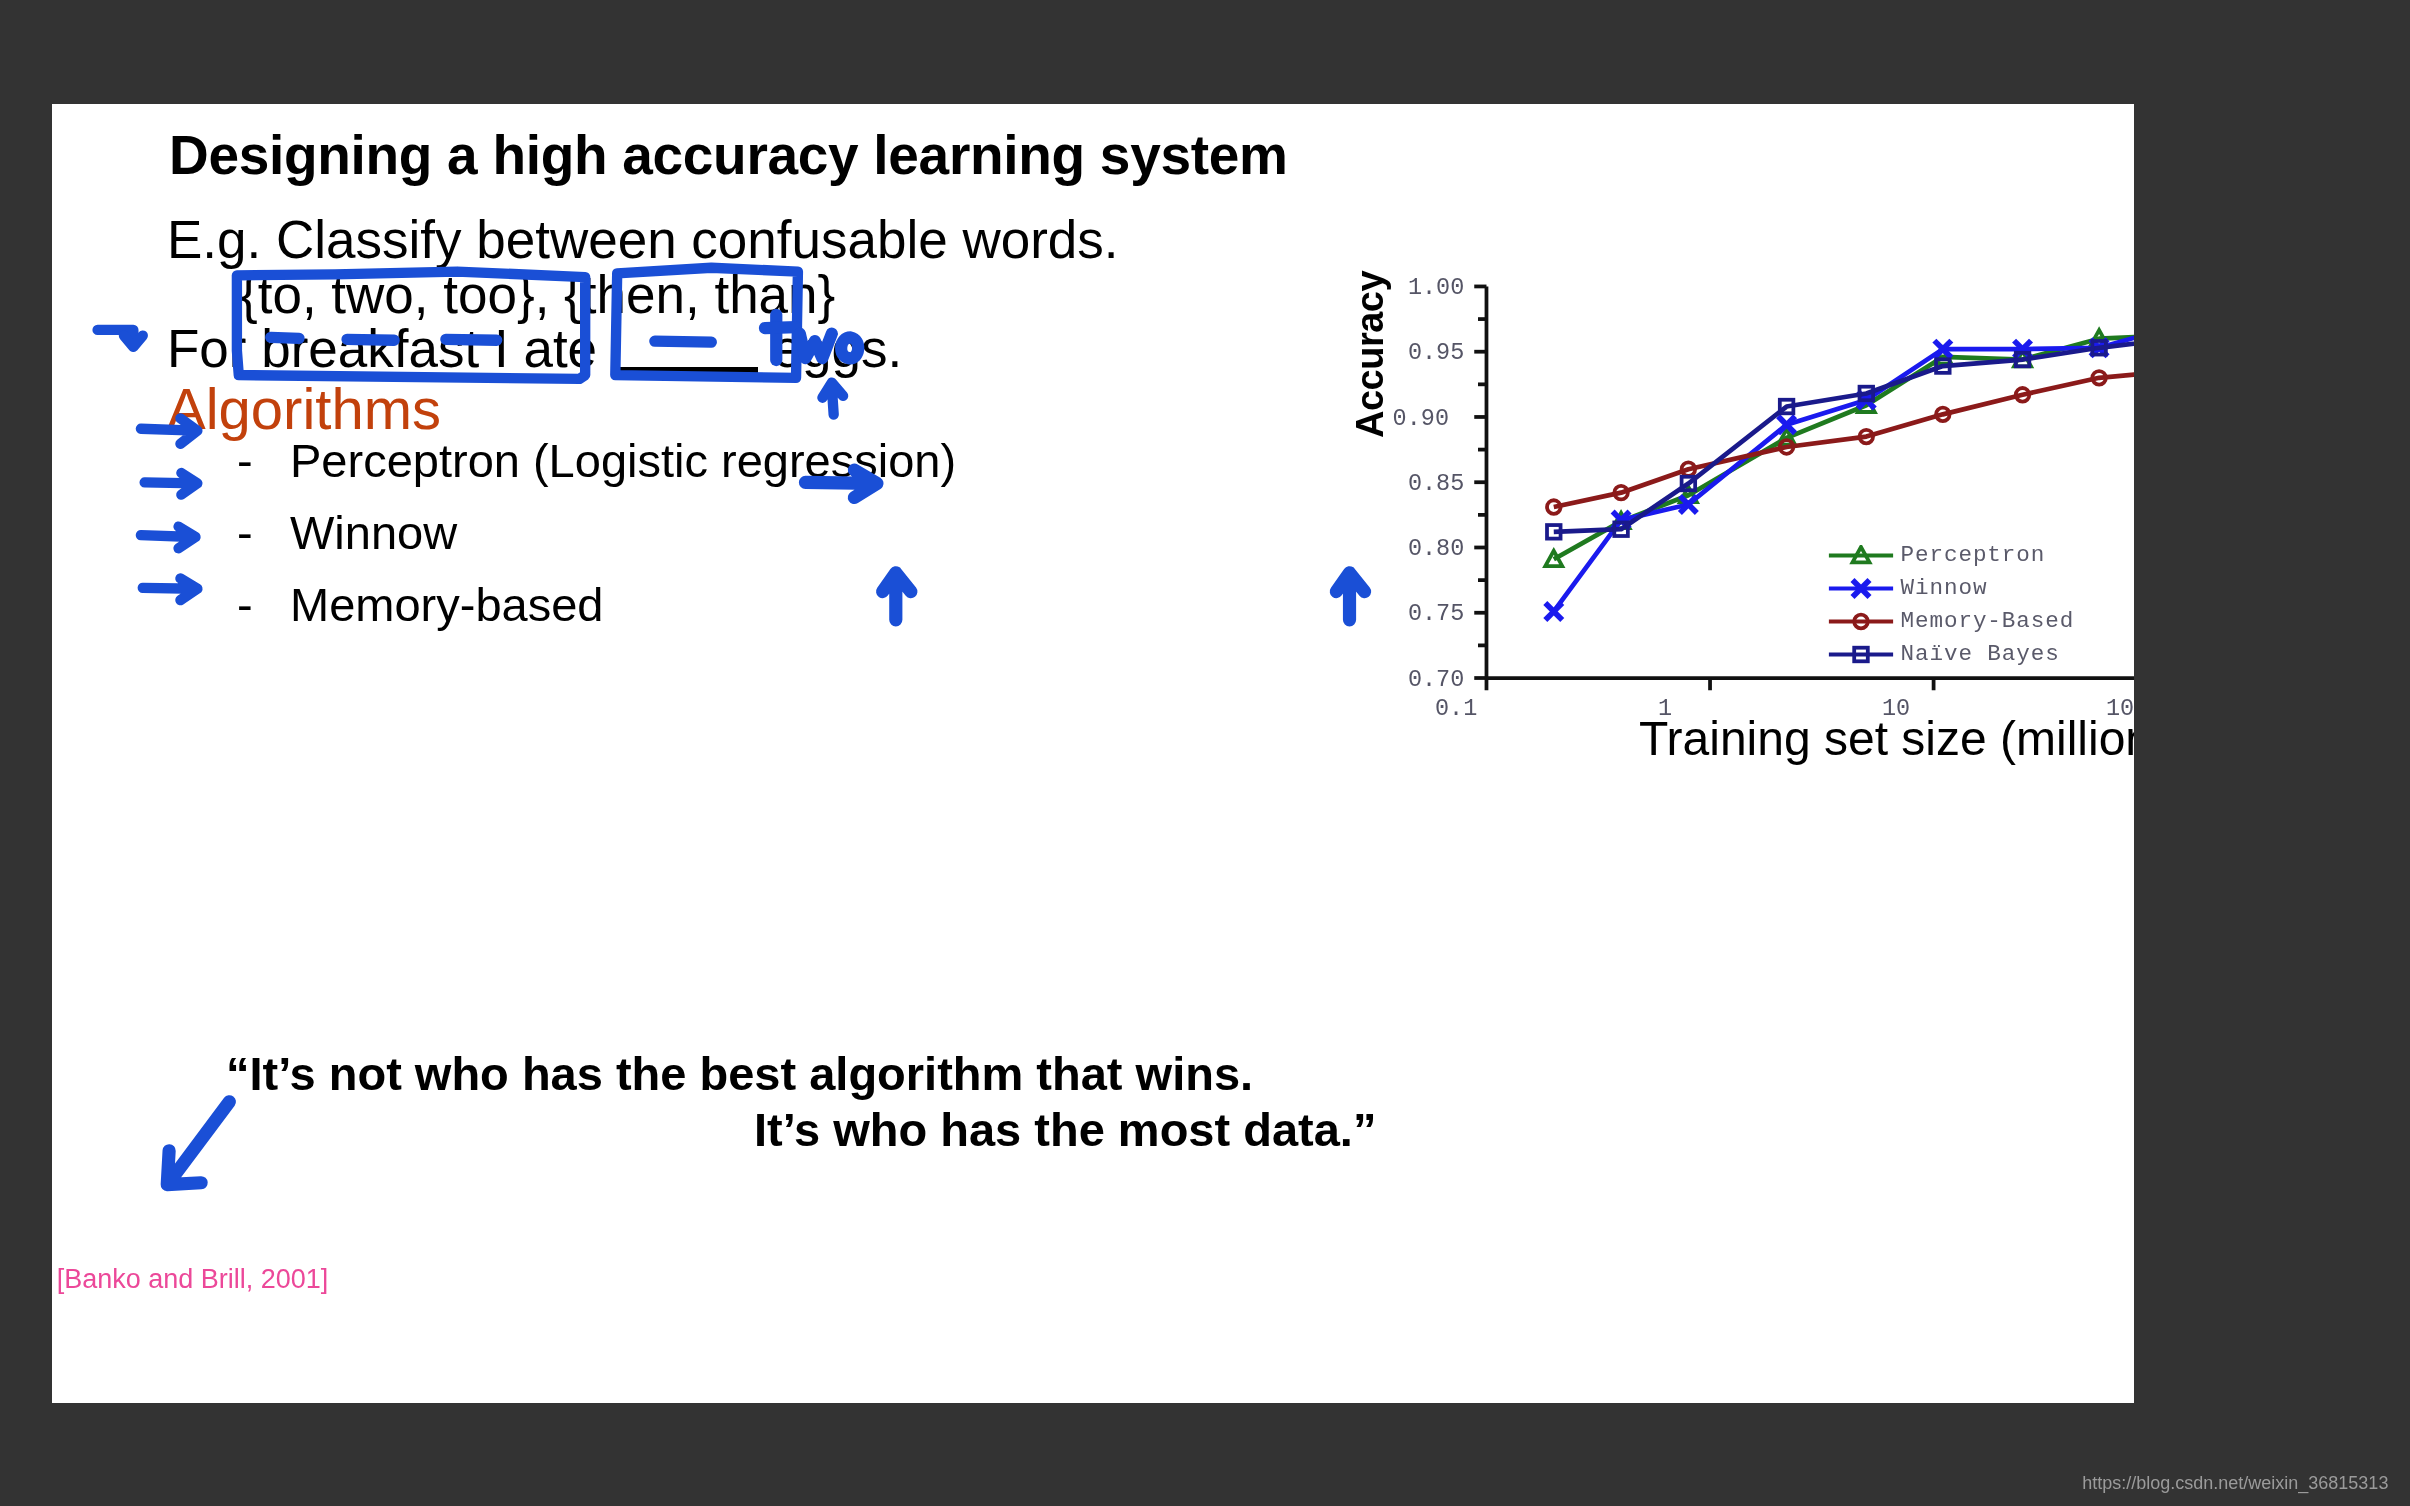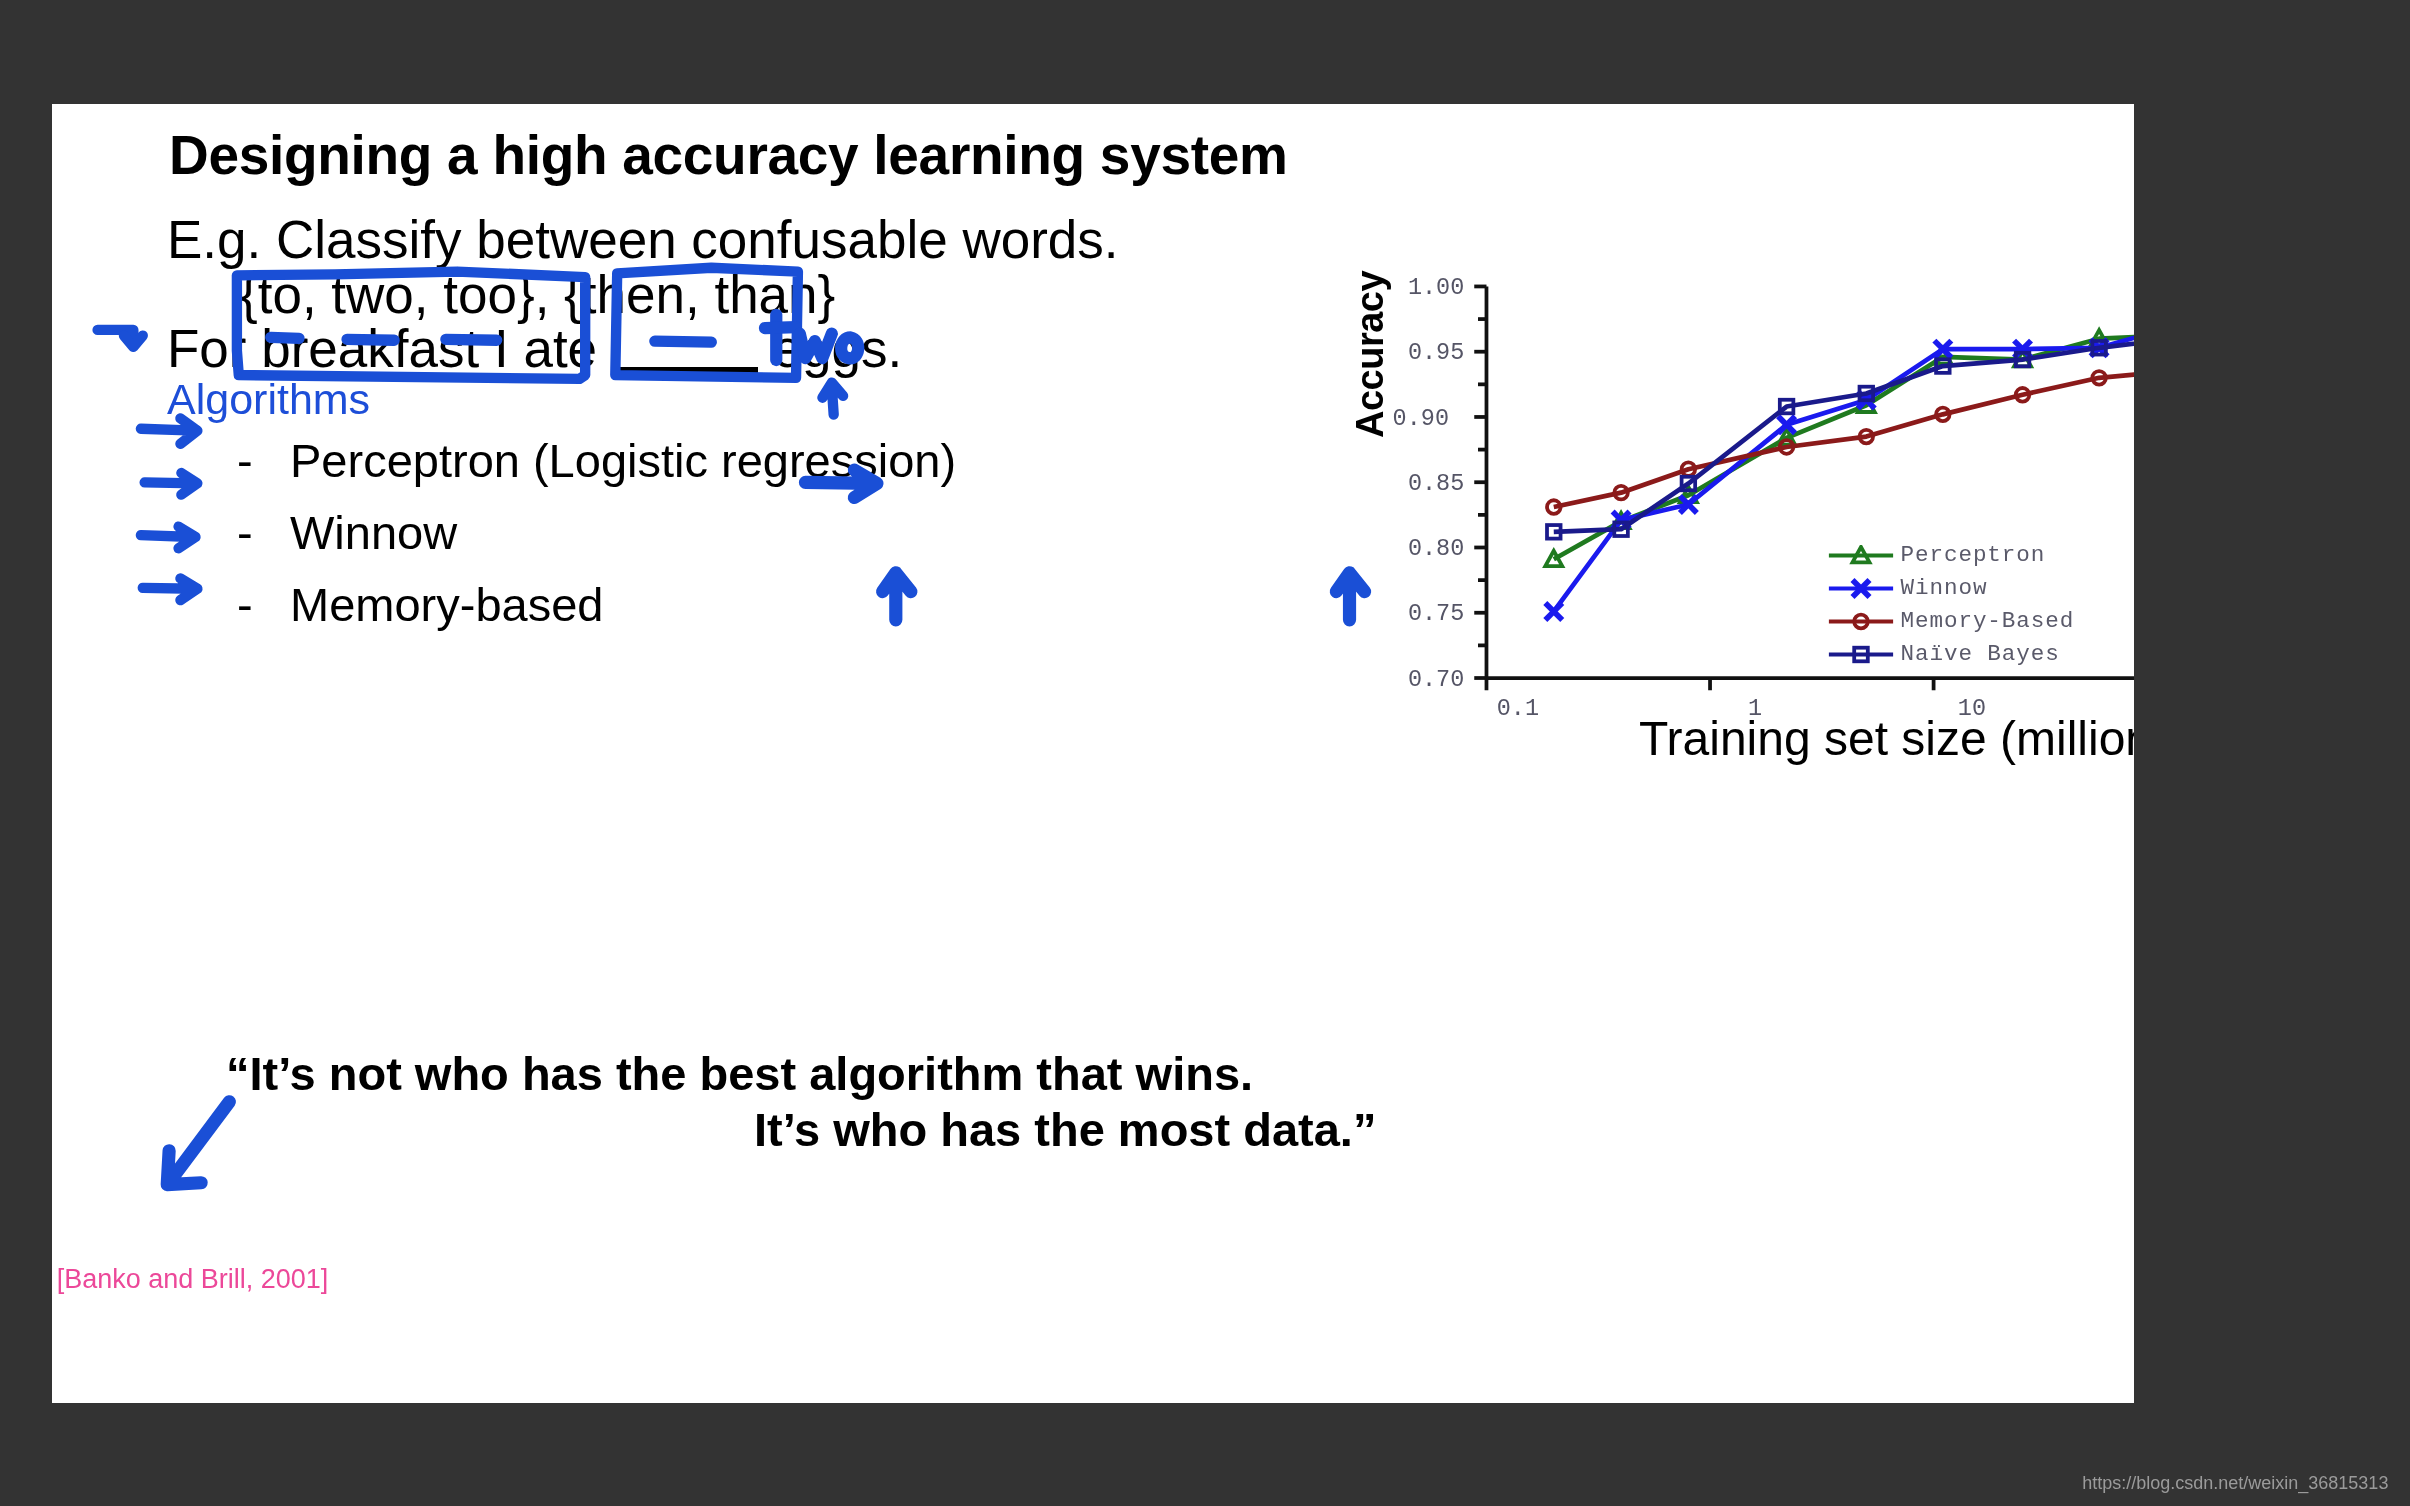--- a/index.html
+++ b/index.html
@@ -36,21 +36,21 @@
   .line-breakfast{
     position:absolute;left:115px;top:212px;
     font-size:53px;color:#000;white-space:nowrap;
   }
   .blank-slot{
     display:inline-block;width:146px;border-bottom:6.6px solid #000;
     height:51px;vertical-align:-5.6px;
   }
   .line-algorithms{
     position:absolute;left:115px;top:271px;
-    font-size:43px;color:#1d4ed8;white-space:nowrap;
+    font-size:58px;color:#c2410c;white-space:nowrap;
   }
   .alg-list{position:absolute;left:185px;top:330px;}
   .alg-row{position:relative;height:53px;margin-bottom:19px;font-size:0;}
   .alg-dash{display:inline-block;width:53px;font-size:47px;color:#000;
     vertical-align:top;line-height:53px;}
   .alg-label{display:inline-block;font-size:47px;color:#000;
     vertical-align:top;line-height:53px;white-space:nowrap;}
 
   .quote{
     position:absolute;font-size:47px;font-weight:bold;color:#000;
@@ -84,21 +84,21 @@
   }
   .axis-x-title{
     position:absolute;left:273px;top:438px;
     font-size:48px;color:#000;white-space:nowrap;
   }
   .tick-label{
     position:absolute;font-family:"Liberation Mono",monospace;
     font-size:23.5px;color:#555566;white-space:nowrap;
   }
   .tick-y{text-align:right;width:87px;}
-  .tick-x{text-align:right;width:104px;}
+  .tick-x{text-align:left;width:104px;}
   .legend{position:absolute;left:461px;top:269px;}
   .legend-row{height:33px;font-size:0;white-space:nowrap;}
   .legend-key{display:inline-block;width:68px;height:21px;vertical-align:middle;}
   .legend-text{
     display:inline-block;vertical-align:middle;
     font-family:"Liberation Mono",monospace;font-size:22.6px;
     color:#5a5a6a;letter-spacing:0.9px;padding-left:5.6px;
   }
   
   #ink{position:absolute;left:0;top:0;width:2307px;height:1299px;pointer-events:none;}

